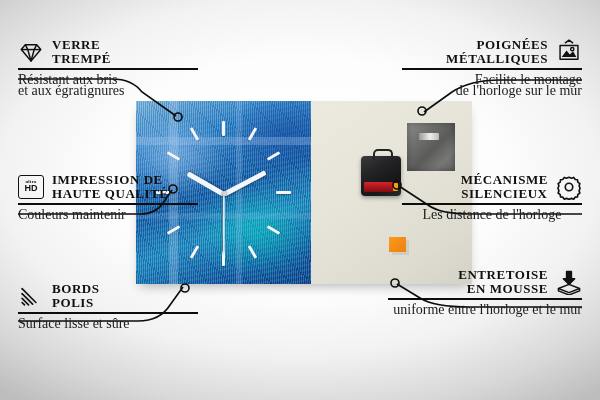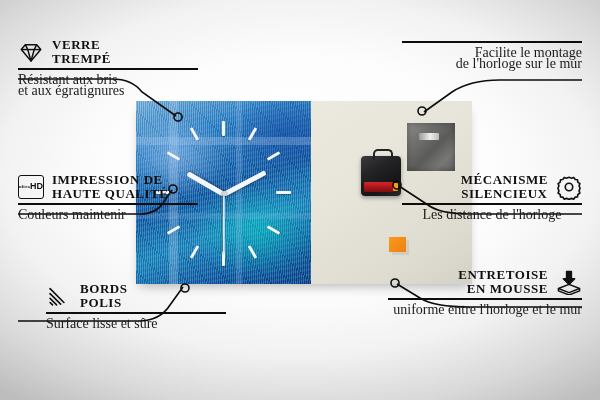--- a/index.html
+++ b/index.html
@@ -82,21 +82,21 @@
   .c-right .head{flex-direction:row-reverse;}
   .title{
     font-weight:bold;font-size:13px;letter-spacing:.55px;color:#101010;
     line-height:13.5px;text-transform:uppercase;
   }
   .rule{height:1.6px;background:#0d0d0d;margin:3px 0 4px;}
   .desc{font-size:14px;line-height:11.4px;color:#1b1b1b;}
   .ico{width:26px;height:26px;flex:0 0 26px;display:block;}
   .hdbox{
     width:24px;height:22px;border:1.7px solid #111;border-radius:3px;
-    display:flex;flex-direction:row;align-items:center;justify-content:center;flex:0 0 24px;
+    display:flex;flex-direction:column;align-items:center;justify-content:center;flex:0 0 24px;
   }
   .hd-ultra{font-size:4.6px;font-weight:bold;letter-spacing:.3px;line-height:5px;color:#111;}
   .hd-hd{font-size:9px;font-weight:bold;line-height:9.5px;color:#111;font-family:"Liberation Sans",sans-serif;}
   svg.lines{position:absolute;left:0;top:0;width:600px;height:400px;pointer-events:none;}
 </style>
 </head>
 <body>
 
 <div class="stage">
 
@@ -186,21 +186,21 @@
         <div>IMPRESSION DE</div>
         <div>HAUTE QUALITÉ</div>
       </div>
     </div>
     <div class="rule"></div>
     <div class="desc">
       <div>Couleurs maintenir</div>
     </div>
   </div>
 
-  <div class="callout c-left" style="left:18px;top:282px;margin-left:28px;">
+  <div class="callout c-left" style="left:18px;top:282px;">
     <div class="head">
       <svg class="ico" viewBox="0 0 32 32">
         <g stroke="#111" stroke-width="2" stroke-linecap="round">
           <path d="M5,7 L22,24"></path>
             <path d="M5,13 L18,26"></path>
             <path d="M5,19 L13,27"></path>
             <path d="M5,24 L8,27"></path>
         </g>
       </svg>
       <div class="title">
@@ -208,20 +208,34 @@
         <div>POLIS</div>
       </div>
     </div>
     <div class="rule"></div>
     <div class="desc">
       <div>Surface lisse et sûre</div>
     </div>
   </div>
 
   <div class="callout c-right" style="left:402px;top:38px;">
+    <div class="head">
+      <svg class="ico" viewBox="0 0 32 32">
+        <g fill="none" stroke="#111" stroke-width="1.8" stroke-linejoin="round">
+          <path d="M11,5 L16,1.5 L21,5"></path>
+          <rect x="5" y="8" width="22" height="17"></rect>
+          <path d="M7,22 L13,14 L17,19 L21,15 L25,22 Z" fill="#111" stroke="none"></path>
+          <circle cx="20" cy="12.5" r="2"></circle>
+        </g>
+      </svg>
+      <div class="title">
+        <div>POIGNÉES</div>
+        <div>MÉTALLIQUES</div>
+      </div>
+    </div>
     <div class="rule"></div>
     <div class="desc">
       <div>Facilite le montage</div>
       <div>de l'horloge sur le mur</div>
     </div>
   </div>
 
   <div class="callout c-right" style="left:402px;top:173px;text-align:center;">
     <div class="head">
       <svg class="ico" viewBox="0 0 32 32">

